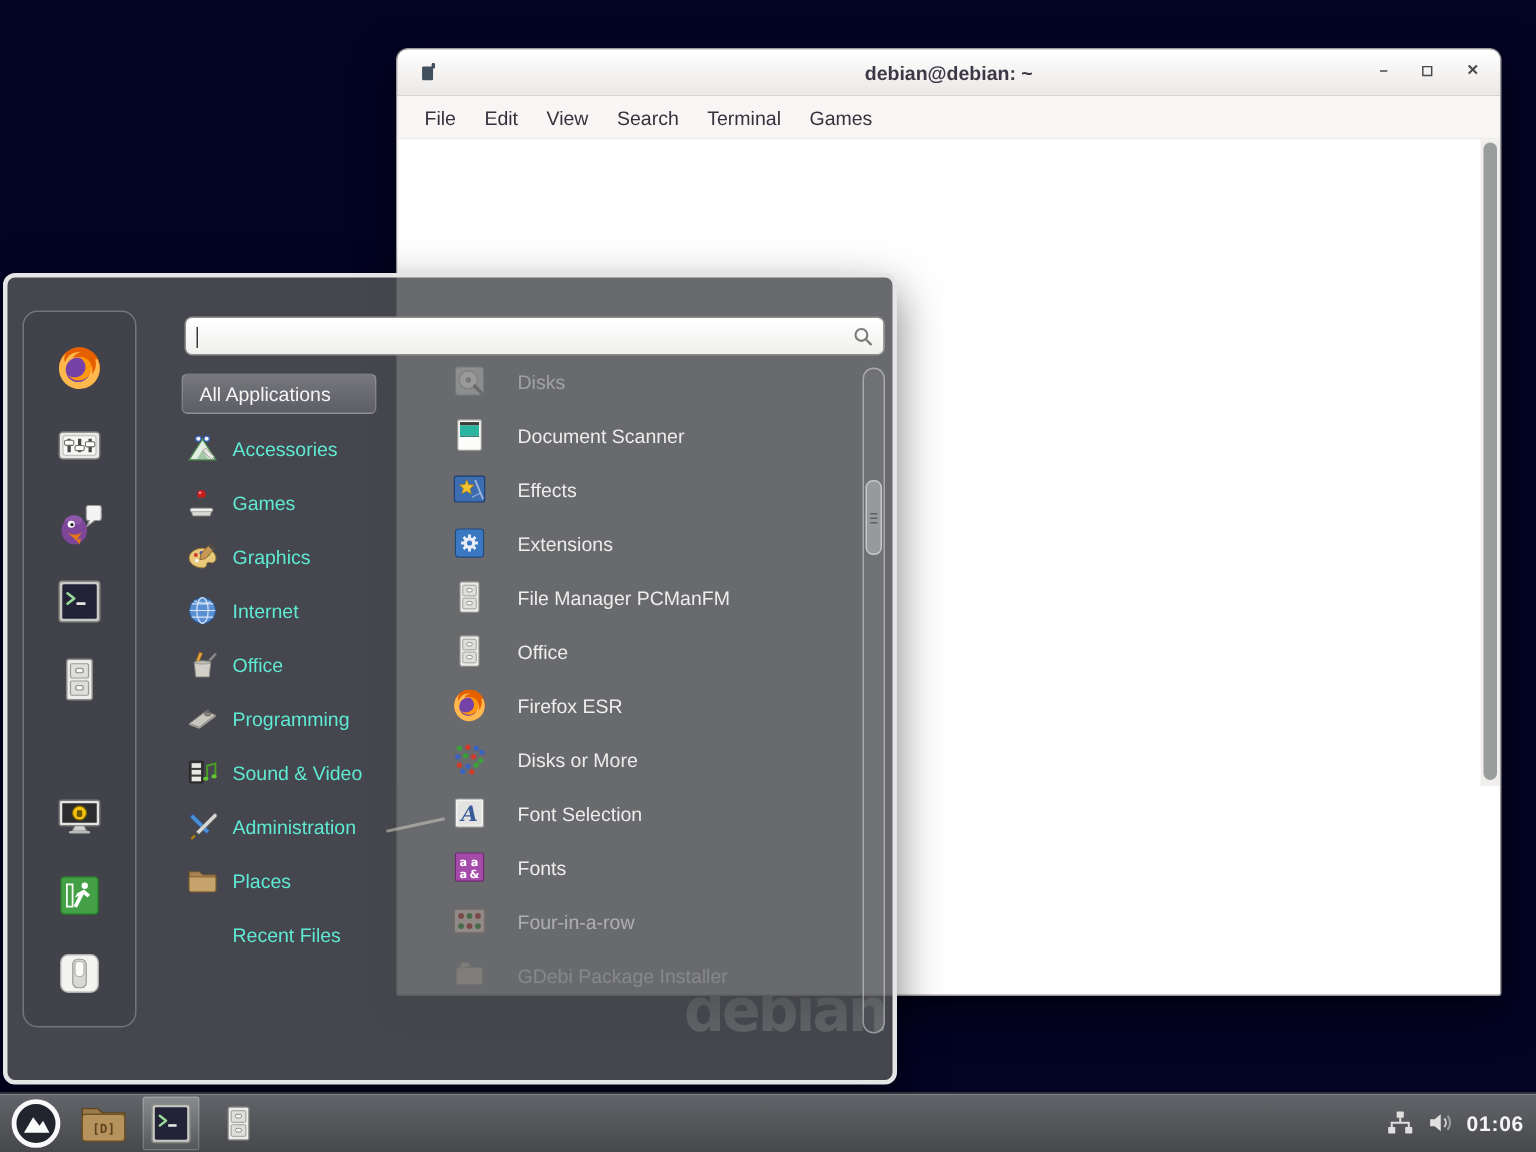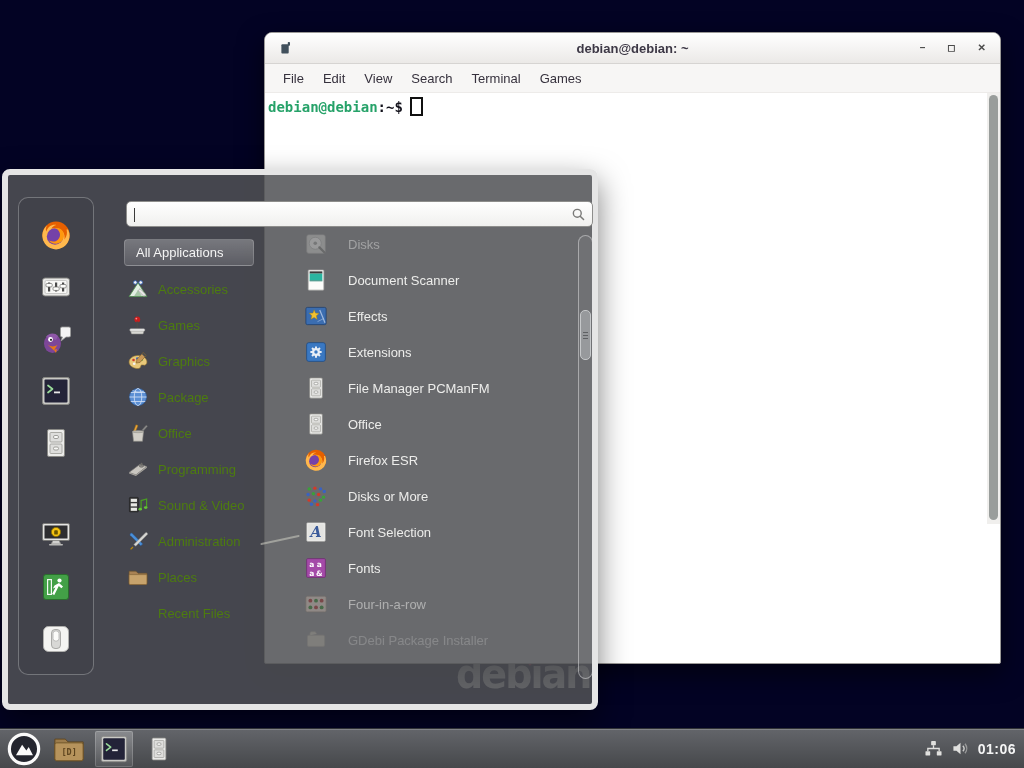--- a/index.html
+++ b/index.html
@@ -34,43 +34,43 @@
   .prompt-line{padding:4px 0 0 3px;font-family:"DejaVu Sans Mono",monospace;font-size:14px;
     font-weight:bold;line-height:18px;display:flex;align-items:center;}
   .ph{color:#26a269;}
   .ps{color:#12111b;}
   .cursor{display:inline-block;width:9px;height:15px;border:2px solid #101010;margin-left:7px;background:#fff;}
   .term-scroll{position:absolute;top:0;right:0;width:13px;height:100%;background:#f0efed;}
   .term-thumb{position:absolute;top:2px;left:2px;width:9px;height:calc(100% - 6px);
     background:#999d9b;border-radius:5px;}
 
   
-  #appmenu{position:absolute;left:2px;top:169px;width:596px;height:541px;box-sizing:border-box;
-    background:rgba(80,82,85,0.86);border:6px solid #e5e5e5;border-radius:8px;
+  #appmenu{position:absolute;left:2px;top:182px;width:596px;height:541px;box-sizing:border-box;
+    background:rgba(80,82,85,0.86);border:3px solid #e5e5e5;border-radius:8px;
     box-shadow:0 12px 30px rgba(0,0,0,.5);}
   .fav-rail{position:absolute;left:10px;top:22px;width:76px;height:478px;box-sizing:border-box;
     border:1px solid rgba(190,192,196,.4);border-radius:10px;background:rgba(40,42,44,.10);
     display:flex;flex-direction:column;align-items:center;padding-top:21px;gap:20px;}
   .fav-btn{width:34px;height:32px;display:flex;align-items:center;justify-content:center;}
   .fav-btn .icon{width:32px;height:32px;}
   .fav-btn:nth-child(6){margin-top:40px;}
   .searchbox{position:absolute;left:118px;top:26px;width:467px;height:26px;box-sizing:border-box;
     background:linear-gradient(#ffffff,#f0f0ee);border:1px solid #8e8e8c;border-radius:5px;}
   .searchbox input{position:absolute;left:0;top:0;width:100%;height:100%;border:none;outline:none;
     background:transparent;padding:0 26px 0 8px;box-sizing:border-box;font-size:13px;
     font-family:"Liberation Sans",sans-serif;color:#222;}
   .search-caret{position:absolute;left:7px;top:6px;width:1px;height:14px;background:#3a3a3a;}
   .mag{position:absolute;right:6px;top:5px;width:15px;height:15px;}
   #cats{position:absolute;left:116px;top:64px;width:168px;}
   .cat-selected{height:27px;width:130px;box-sizing:border-box;display:flex;align-items:center;
     padding:0 11px;margin-bottom:5px;font-size:13px;color:#f4f4f4;
     background:linear-gradient(rgba(255,255,255,.27),rgba(255,255,255,.13));
     border:1px solid rgba(255,255,255,.18);border-radius:4px;}
   .cat-row{height:36px;display:flex;align-items:center;gap:9px;padding-left:3px;
-    color:#4d7c0f;font-size:13px;}
+    color:#5eead4;font-size:13px;}
   .cat-row .icon{width:22px;height:22px;flex:none;}
   .cat-row.noicon{padding-left:34px;align-items:center;}
   #apps{position:absolute;left:284px;top:51px;width:286px;}
   .app-row{height:36px;display:flex;align-items:center;gap:20px;padding-left:12px;
     color:#ededeb;font-size:13px;white-space:nowrap;}
   .app-row .icon{width:24px;height:24px;flex:none;}
   .menu-track{position:absolute;left:570px;top:60px;width:15px;height:444px;box-sizing:border-box;
     border:1px solid rgba(225,226,228,.5);border-radius:8px;background:rgba(255,255,255,.05);}
   .menu-thumb{position:absolute;left:1px;top:74px;width:11px;height:50px;box-sizing:border-box;
     background:#97999c;border:1px solid #c6c8ca;border-radius:5px;
@@ -120,25 +120,20 @@
     </div>
     <div class="menubar" id="term-menubar">
         <span class="tmenu-item">File</span>
         <span class="tmenu-item">Edit</span>
         <span class="tmenu-item">View</span>
         <span class="tmenu-item">Search</span>
         <span class="tmenu-item">Terminal</span>
         <span class="tmenu-item">Games</span>
       </div>
     <div class="term-body">
-      <div class="prompt-line">
-        <span class="ph">debian@debian</span>
-          <span class="ps">:~$</span>
-        <span class="cursor"></span>
-      </div>
       <div class="term-scroll">
         <div class="term-thumb"></div>
       </div>
     </div>
   </div>
 
   <div id="appmenu">
     <div class="fav-rail" id="fav-rail">
         <div class="fav-btn">
           <span class="icon">
@@ -289,21 +284,21 @@
         </div>
         <div class="cat-row">
           <span class="icon">
             <svg viewBox="0 0 32 32">
               <circle cx="16" cy="16" r="12.5" fill="#5b8fd4" stroke="#2a5a9a"></circle>
               <ellipse cx="16" cy="16" rx="5.5" ry="12.5" fill="none" stroke="#d5e2f5" stroke-width="1.2"></ellipse>
               <path d="M3.5 16h25M5.5 9.5h21M5.5 22.5h21" stroke="#d5e2f5" stroke-width="1.2"></path>
               <path d="M8 6.5c3.5 2.5 12.5 3 16.5 1" stroke="#eef4fc" fill="none" opacity=".8"></path>
             </svg>
           </span>
-          <span>Package</span>
+          <span>Internet</span>
         </div>
         <div class="cat-row">
           <span class="icon">
             <svg viewBox="0 0 32 32">
               <path d="M13 4l3 1.2-4.2 10-2.6-1z" fill="#e8a33a" stroke="#9a6a10" stroke-width=".7"></path>
               <path d="M21.5 11.5l6.5-7 2 1.8-6.3 7.1z" fill="#8a8a8a" stroke="#555" stroke-width=".7"></path>
               <path d="M8 14h16l-1.5 14h-13z" fill="#d2cfc8" stroke="#8a8a85" stroke-width=".9"></path>
               <ellipse cx="16" cy="14" rx="8" ry="1.6" fill="#bdbab2" stroke="#8a8a85" stroke-width=".7"></ellipse>
             </svg>
           </span>

